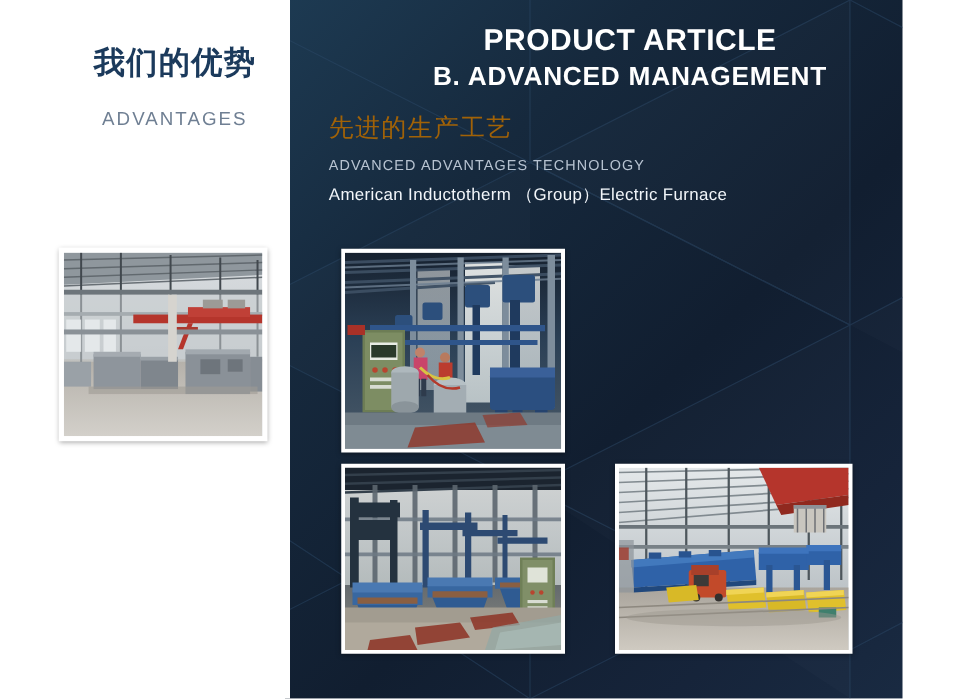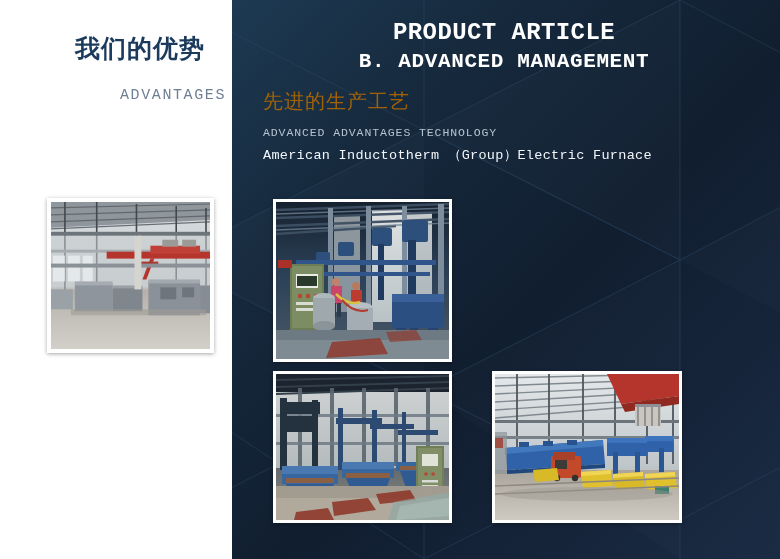--- a/index.html
+++ b/index.html
@@ -8,25 +8,24 @@
     background: #ffffff;
   }
   body {
     width: 780px;
     height: 559px;
     overflow: hidden;
     font-family: "Liberation Sans", sans-serif;
   }
   #slide {
     position: relative;
-    width: 780px;
+    width: 722px;
     height: 559px;
     background: #ffffff;
     overflow: hidden;
-    font-family: Liberation Mono, monospace;
   }
 
   
   .left-panel {
     position: absolute;
     left: 0; top: 0;
     width: 232px; height: 559px;
     background: #ffffff;
     z-index: 2;
   }
@@ -45,21 +44,20 @@
   .heading-en {
     position: absolute;
     left: 0; top: 88px;
     width: 198px;
     text-align: right;
     font-size: 15px;
     letter-spacing: 1.6px;
     color: #6f7f93;
     line-height: 1;
     white-space: nowrap;
-    padding-left: 28px;
   }
 
   
   .dark-panel {
     position: absolute;
     left: 228px; top: 0;
     width: 552px; height: 559px;
     background:
       linear-gradient(135deg, #1d3a52 0%, #16293d 26%, #111e30 55%, #16243a 78%, #1a2c44 100%);
     z-index: 1;

